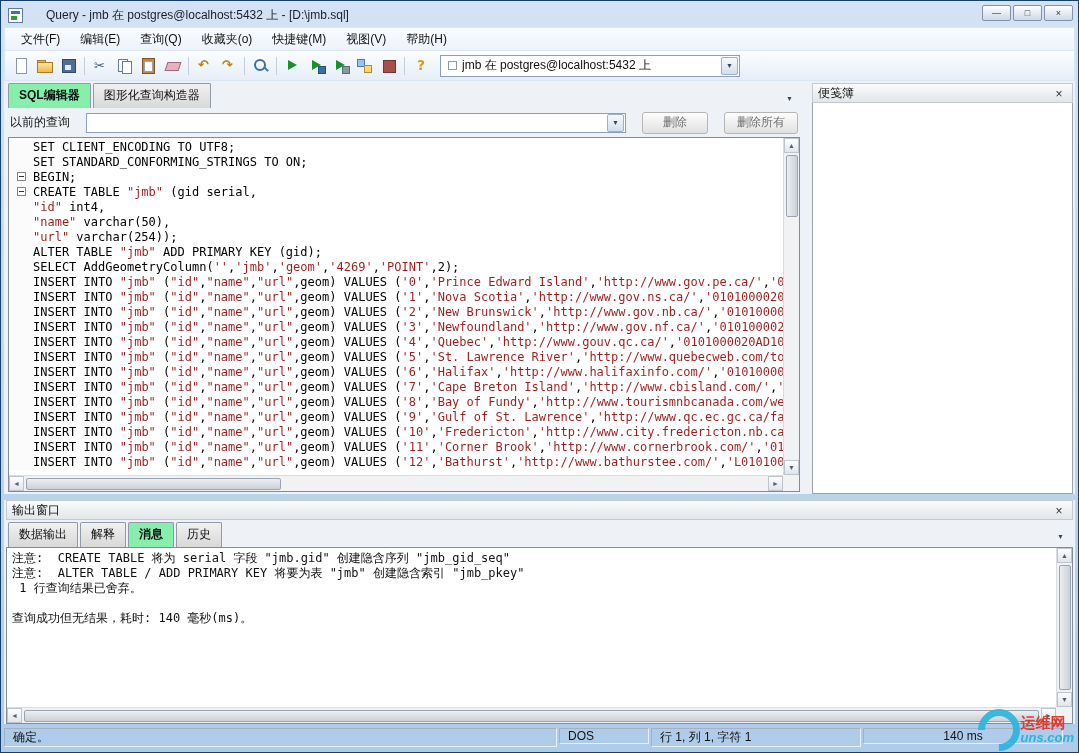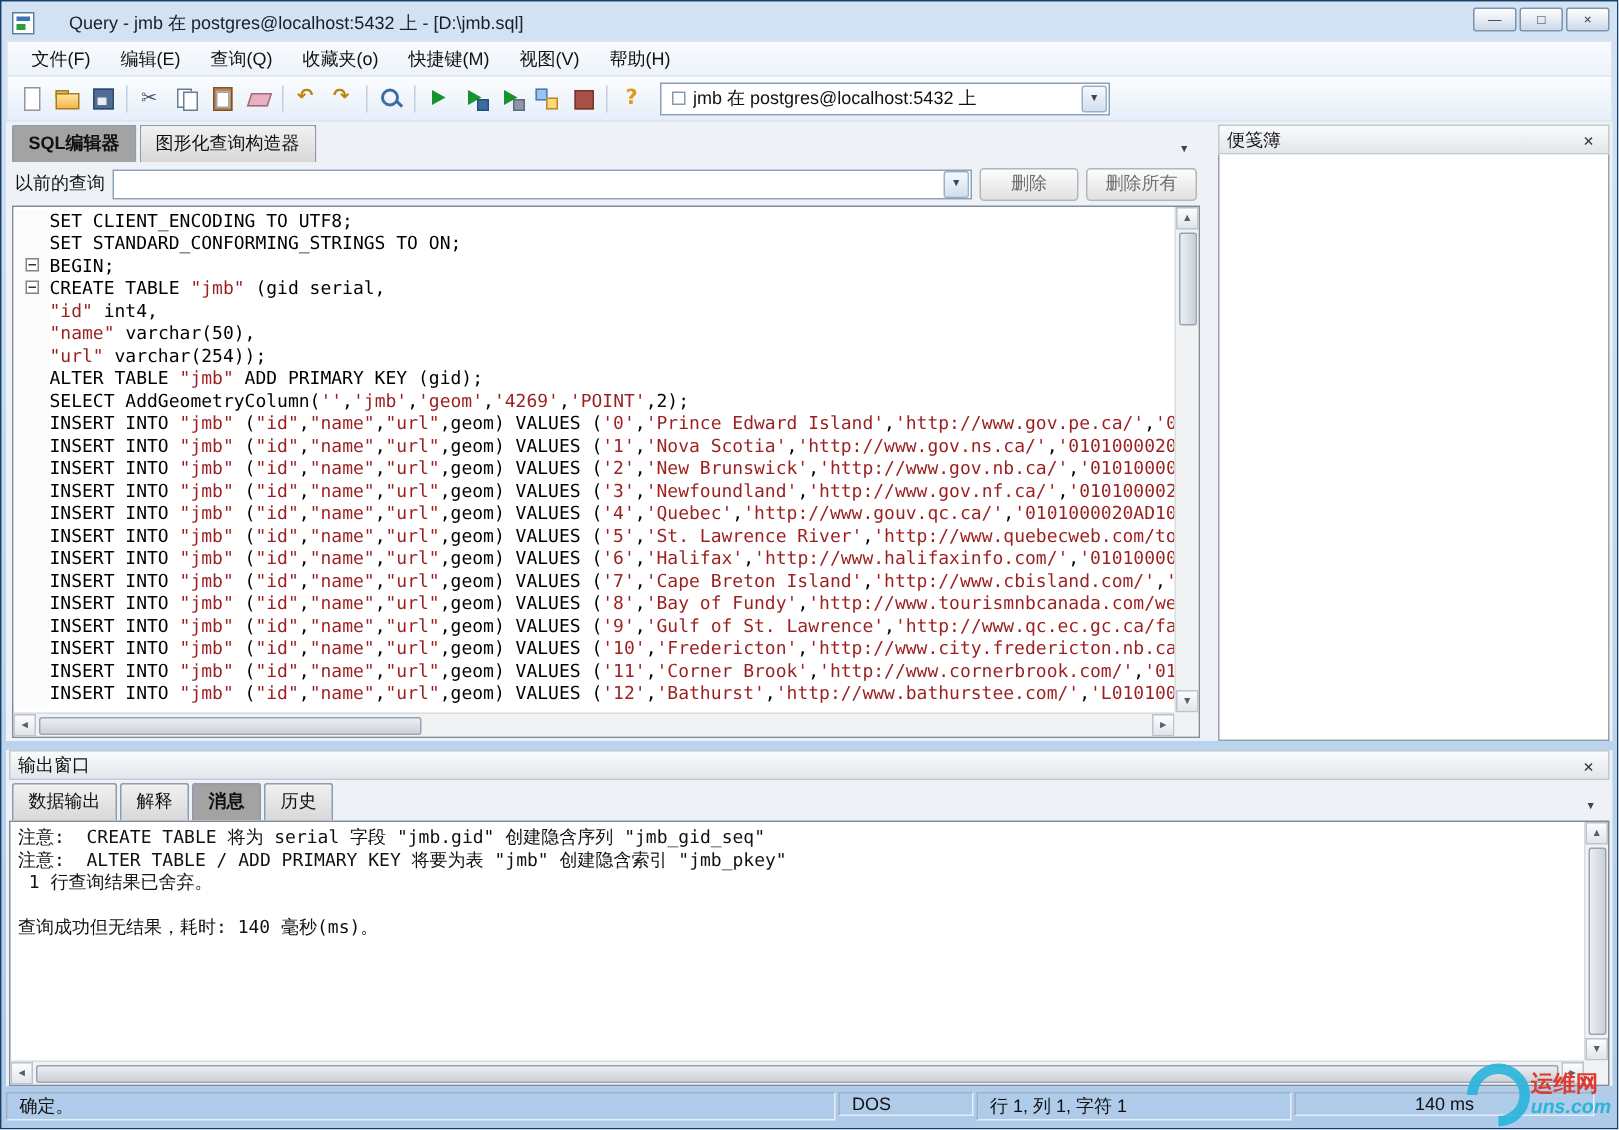--- a/index.html
+++ b/index.html
@@ -74,24 +74,24 @@
   .panel-header{height:20px;display:flex;align-items:center;padding:0 5px;
     background:linear-gradient(#fafbfc,#e2e6ea);border:1px solid #c3c9d0}
   .panel-close{margin-left:auto;width:16px;height:15px;text-align:center;border:1px solid transparent}
   .panel-close::after{content:"×";font-size:12px;line-height:13px;color:#333}
   .pad-body{flex:1;background:#fff;border:1px solid #98a2ad;border-top:none}
 
   .tabbar{height:25px;display:flex;align-items:flex-end;padding:3px 4px 0 2px}
   .tabs{display:flex;align-items:flex-end}
   .tab{padding:3px 10px 4px;border:1px solid #8f9baa;border-bottom:none;border-radius:2px 2px 0 0;
     background:linear-gradient(#f1f1f1,#d8d8d8);margin-right:2px;white-space:nowrap}
-  .tab.active{background:#a3a3a3;font-weight:bold}
+  .tab.active{background:#86efac;font-weight:bold}
   .tab-chevron{margin-left:auto;align-self:center;padding:2px 5px}
 
-  .queryrow{height:29px;display:flex;align-items:center;gap:5px;padding:2px 4px}
+  .queryrow{height:29px;display:flex;align-items:center;gap:16px;padding:2px 4px}
   .prev-label{white-space:nowrap}
   .prev-combo{flex:1;height:20px;border:1px solid #8ba0b8;background:#fff;display:flex;align-items:center;padding:0 1px}
   .prev-value{flex:1}
   .btn{height:22px;min-width:66px;border:1px solid #b6b6b6;border-radius:3px;padding:0 12px;
     background:linear-gradient(#fdfdfd,#e1e1e1);color:#6f6f6f;font-size:12px;white-space:nowrap}
 
   .editor-wrap{flex:1;position:relative;margin:0 2px 2px 2px;border:1px solid #808c99;background:#fff;
     min-height:0;overflow:hidden}
   .code-area{position:absolute;left:0;top:0;right:16px;bottom:16px;overflow:hidden;padding-top:2px;
     font-family:"DejaVu Sans Mono","Liberation Mono",monospace;font-size:12px;line-height:15px}

